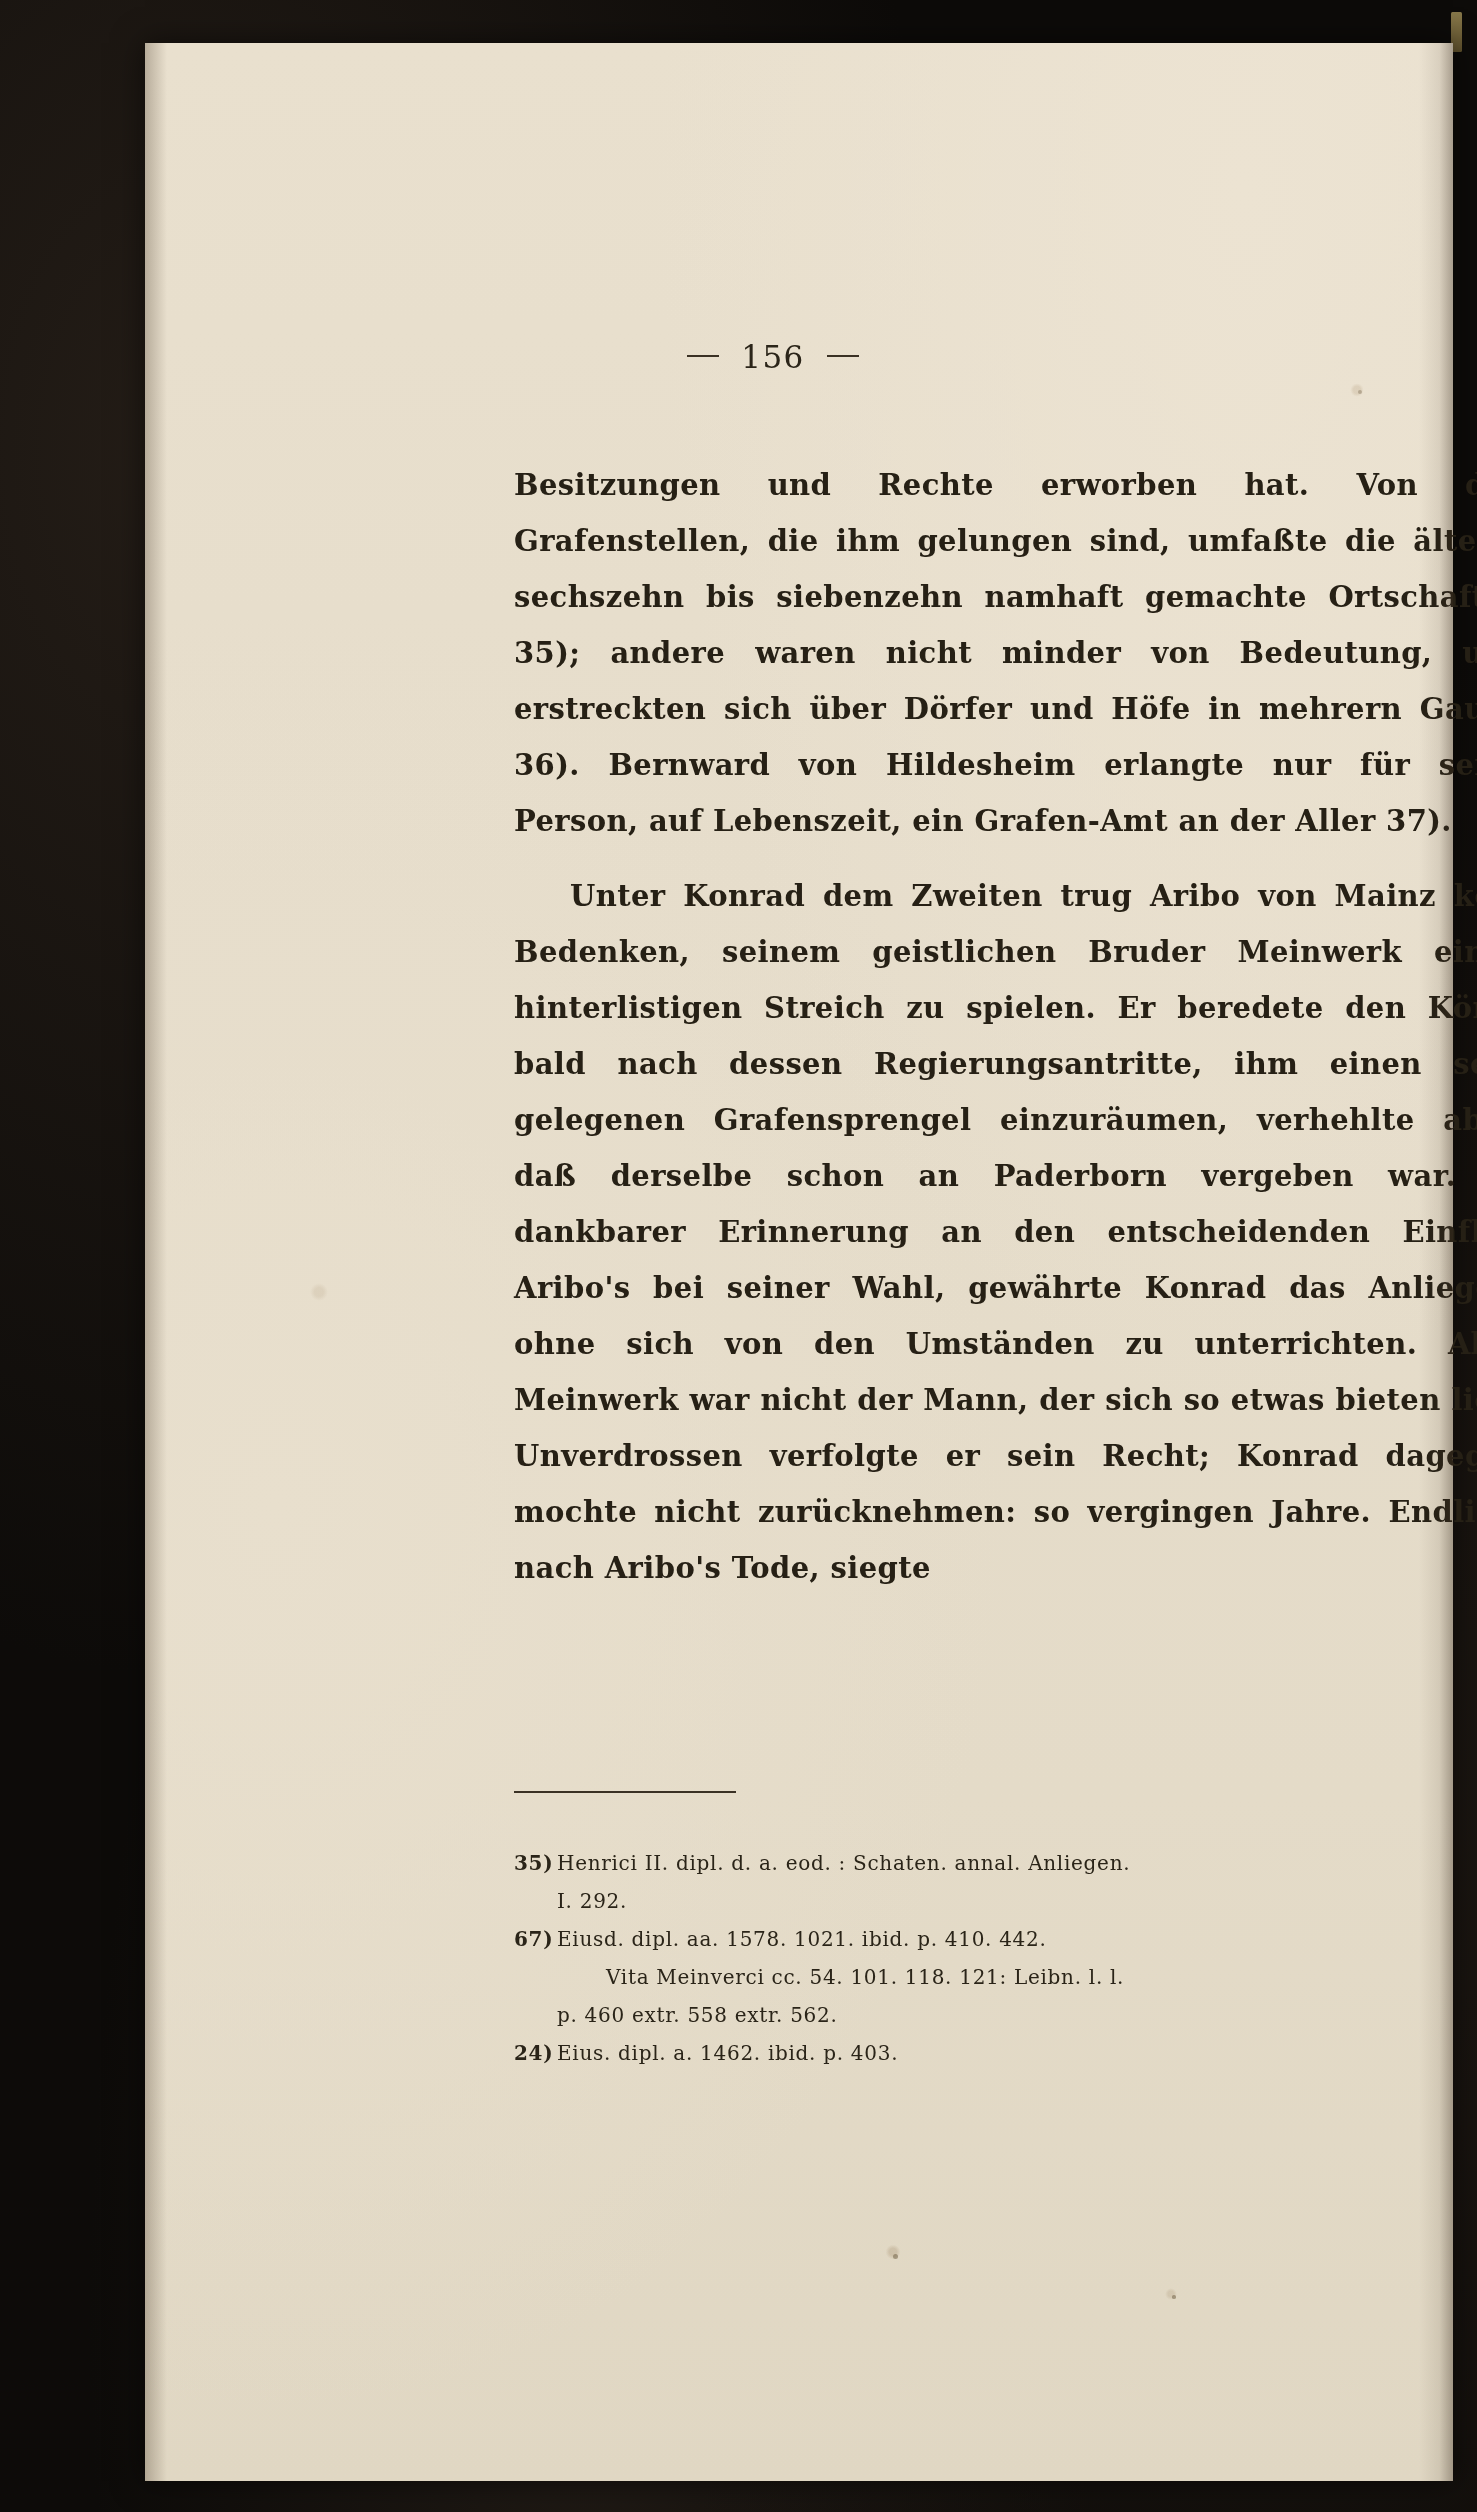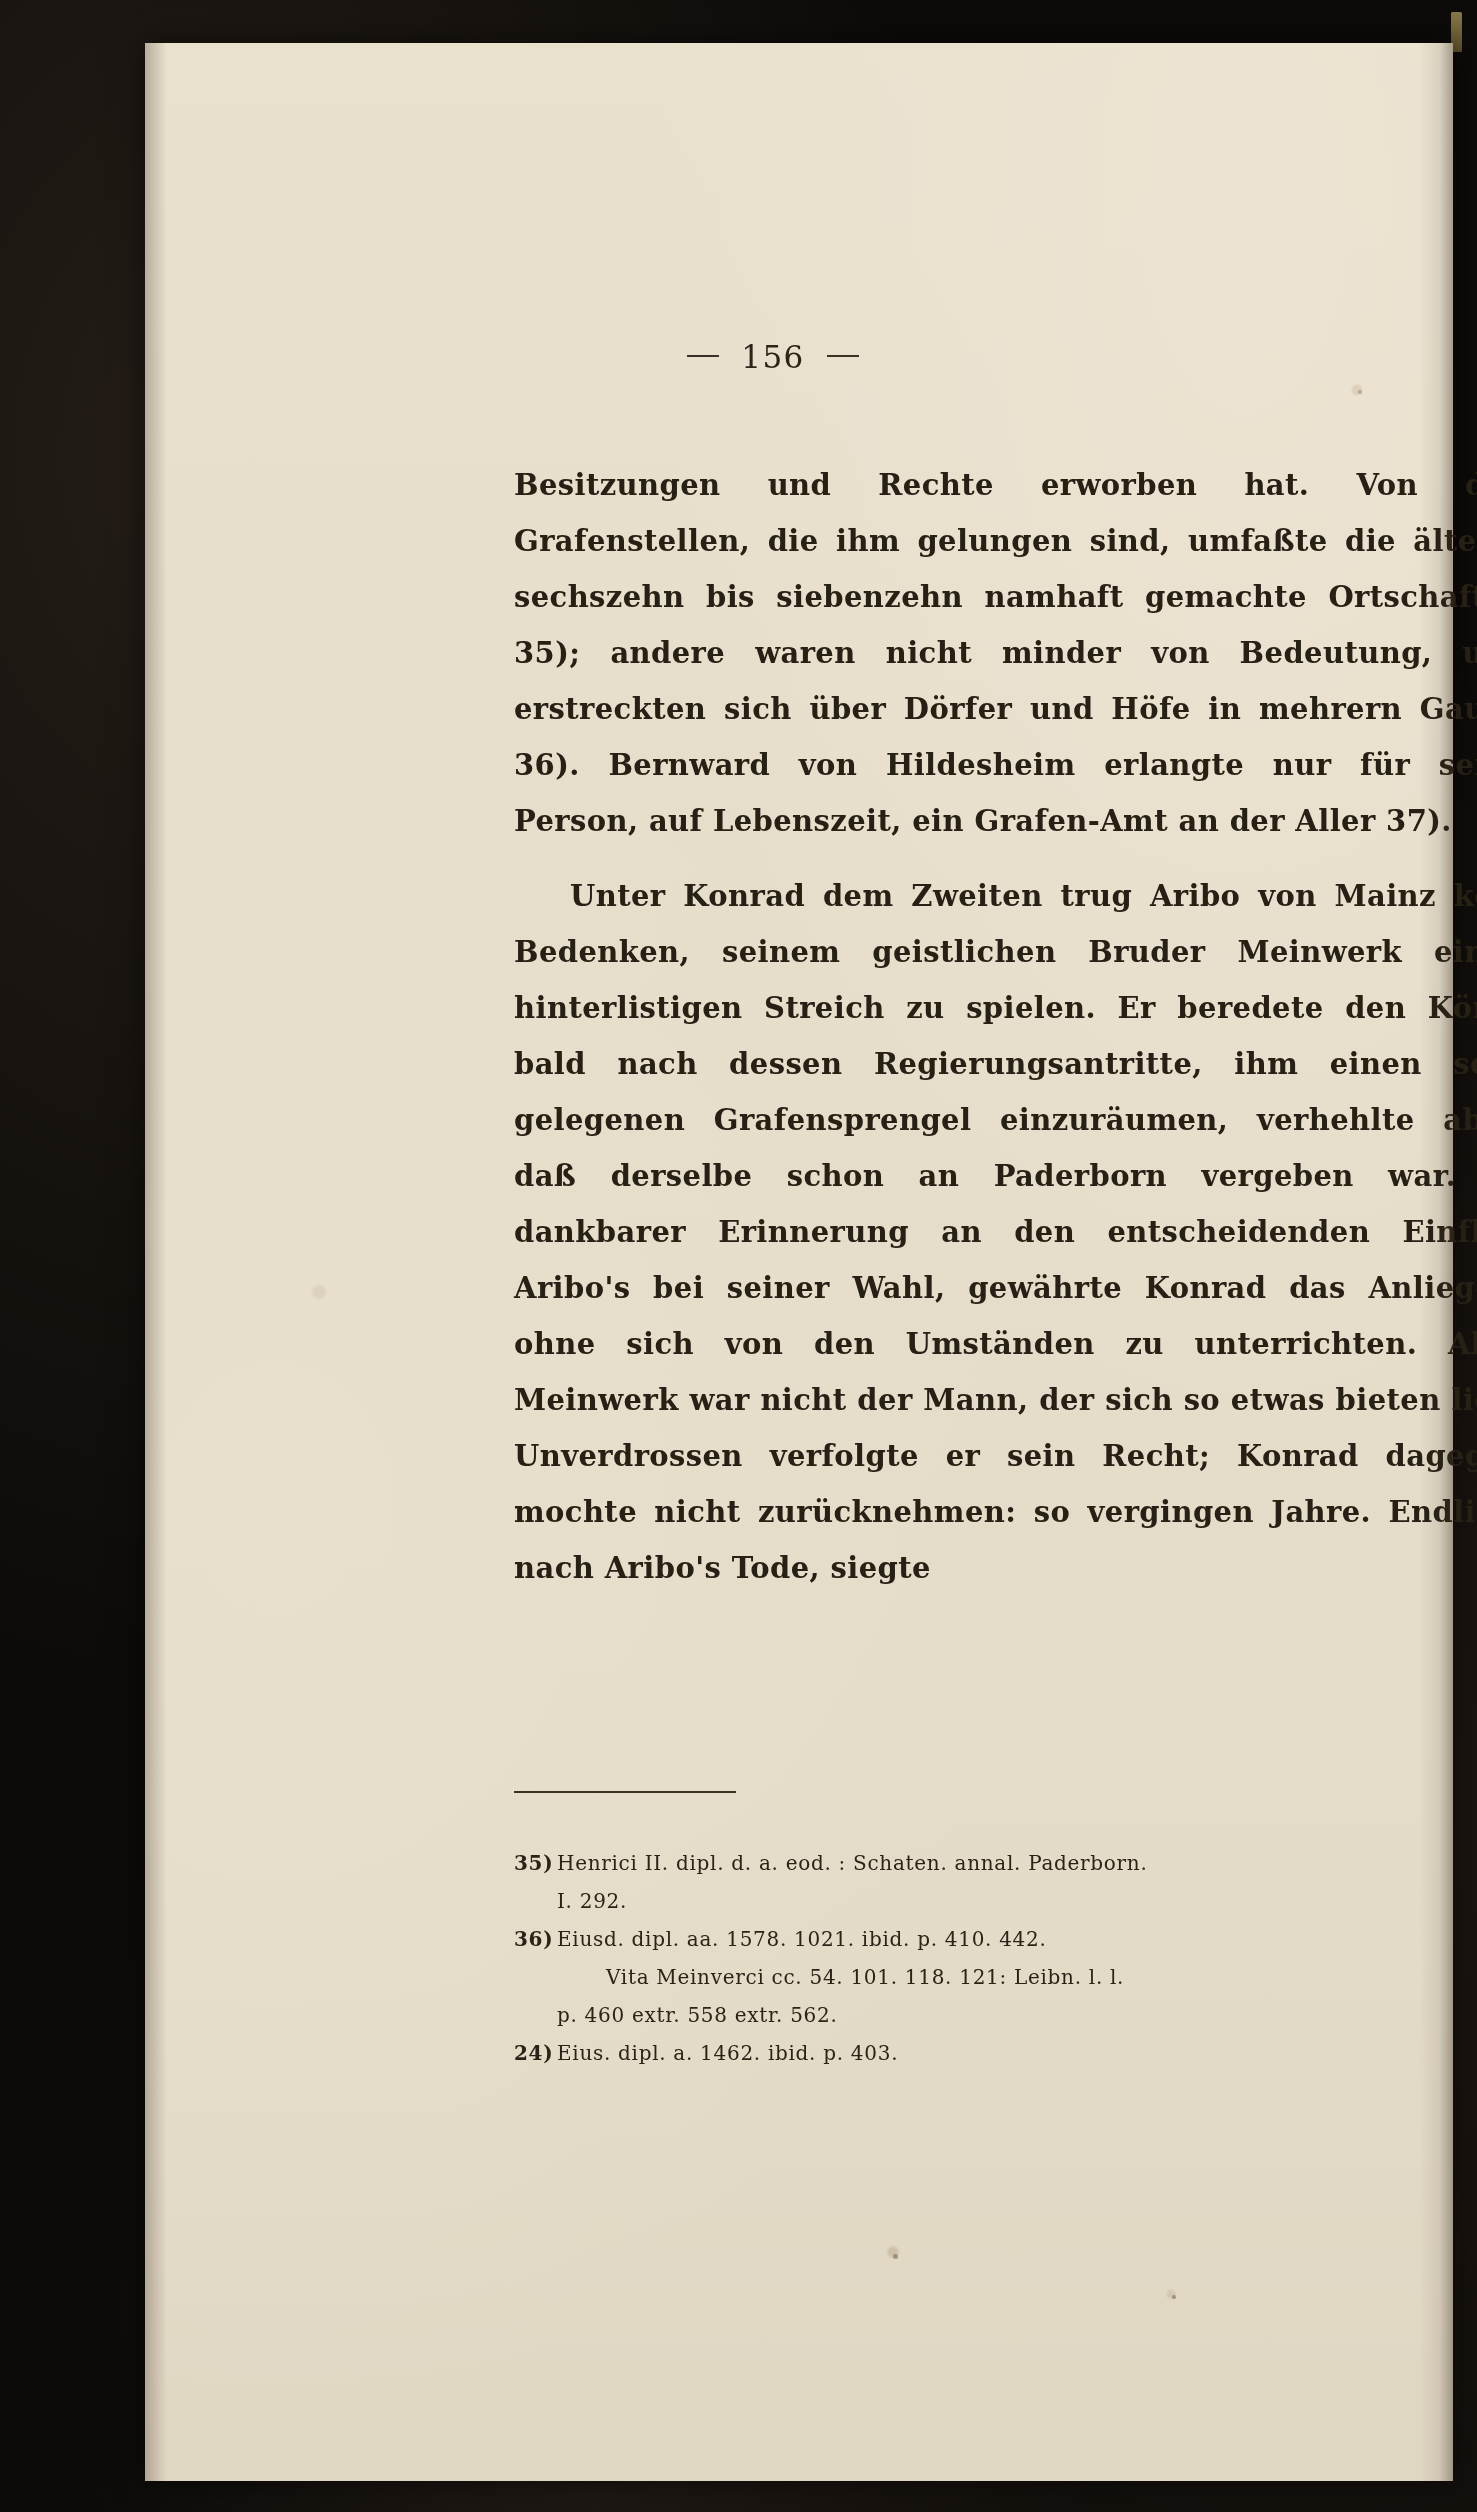--- a/index.html
+++ b/index.html
@@ -199,28 +199,28 @@
     <div class="body-block">
       <p class="para fraktur"><span>Besitzungen und Rechte erworben hat. Von den Grafenstellen, die ihm gelungen sind, umfaßte die älteste sechszehn bis siebenzehn namhaft gemachte Ortschaften 35); andere waren nicht minder von Bedeutung, und erstreckten sich über Dörfer und Höfe in mehrern Gauen 36). Bernward von Hildesheim erlangte nur für seine Person, auf Lebenszeit, ein Grafen-Amt an der Aller 37).</span></p>
       <p class="para fraktur"><span class="indent"></span><span>Unter Konrad dem Zweiten trug Aribo von Mainz kein Bedenken, seinem geistlichen Bruder Meinwerk einen hinterlistigen Streich zu spielen. Er beredete den König bald nach dessen Regierungsantritte, ihm einen sehr gelegenen Grafensprengel einzuräumen, verhehlte aber, daß derselbe schon an Paderborn vergeben war. In dankbarer Erinnerung an den entscheidenden Einfluß Aribo's bei seiner Wahl, gewährte Konrad das Anliegen, ohne sich von den Umständen zu unterrichten. Aber Meinwerk war nicht der Mann, der sich so etwas bieten ließ. Unverdrossen verfolgte er sein Recht; Konrad dagegen mochte nicht zurücknehmen: so vergingen Jahre. Endlich, nach Aribo's Tode, siegte</span></p>
     </div>
 
     <div class="note-rule"></div>
 
     <div class="notes">
 
       <p class="note-item">
-        <span class="marker">35)</span><span>Henrici II. dipl. d. a. eod. : Schaten. annal. Paderborn.</span>
+        <span class="marker">35)</span><span>Henrici II. dipl. d. a. eod. : Schaten. annal. Anliegen.</span>
       </p>
       <p class="note-item note-cont">
         <span>I. 292.</span>
       </p>
 
       <p class="note-item">
-        <span class="marker">36)</span><span>Eiusd. dipl. aa. 1578. 1021. ibid. p. 410. 442.</span>
+        <span class="marker">67)</span><span>Eiusd. dipl. aa. 1578. 1021. ibid. p. 410. 442.</span>
       </p>
       <p class="note-item note-cont deep">
         <span>Vita Meinverci cc. 54. 101. 118. 121:  Leibn.  l. l.</span>
       </p>
       <p class="note-item note-cont">
         <span>p. 460 extr. 558 extr. 562.</span>
       </p>
 
       <p class="note-item">
         <span class="marker">24)</span><span>Eius. dipl. a. 1462. ibid. p. 403.</span>

